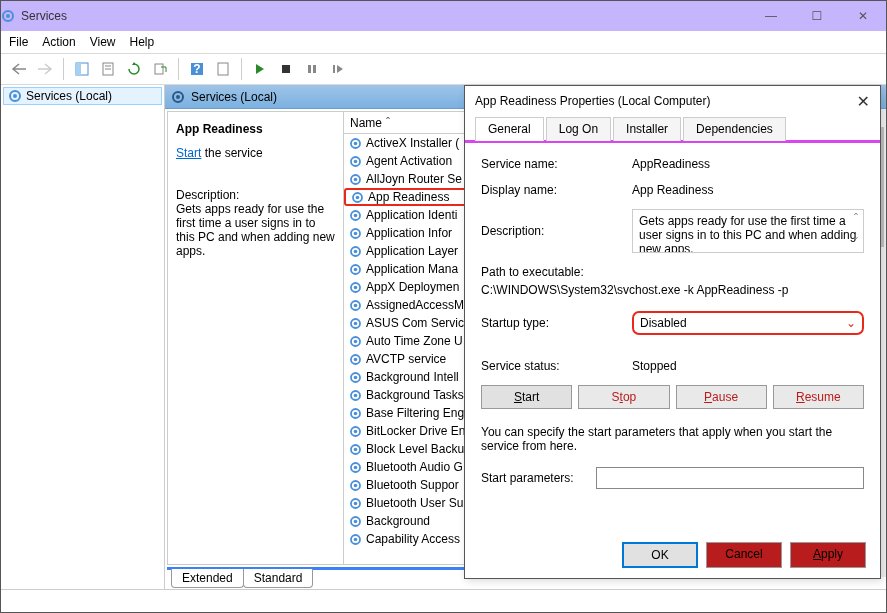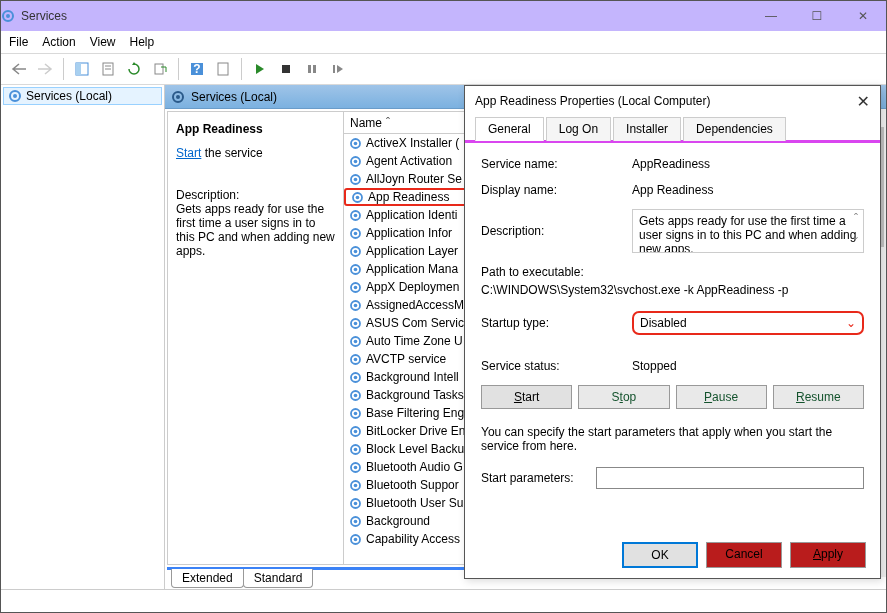--- a/index.html
+++ b/index.html
@@ -41,21 +41,21 @@
 .dialog .dtab { padding: 4px 12px; border: 1px solid #ccc; border-bottom: none; margin-right: 2px; background: #f5f5f5; position: relative; top: 1px; }
 .dialog .dtab.active { background: #fff; border-bottom: 1px solid #fff; }
 .dialog .body { padding: 14px 16px; }
 .dialog .row { display: flex; margin-bottom: 12px; align-items: center; }
 .dialog .lbl { width: 115px; }
 .dialog .val { flex: 1; margin-left: 36px; }
 .dialog .descbox { border: 1px solid #ccc; padding: 4px 6px; height: 44px; overflow: hidden; position: relative; }
 .dialog .descbox .scrollhint { position: absolute; right: 2px; top: 2px; bottom: 2px; width: 10px; display: flex; flex-direction: column; justify-content: space-between; color: #888; font-size: 9px; align-items: center; }
 .dialog .select { border: 2px solid #e8291a; border-radius: 7px; padding: 3px 6px; display: flex; justify-content: space-between; align-items: center; background: #fff; }
 .dialog .btnrow { display: flex; gap: 6px; margin: 8px 0 16px 0; }
-.dialog .btn { flex: 1; border: 1px solid #999; background: #e9e9e9; padding: 4px 0; text-align: center; color: #14532d; }
+.dialog .btn { flex: 1; border: 1px solid #999; background: #e9e9e9; padding: 4px 0; text-align: center; color: #b91c1c; }
 .dialog .btn.enabled { color: #000; background: #e1e1e1; }
 .dialog .input { border: 1px solid #888; height: 22px; flex: 1; }
 .dialog .footer { position: absolute; bottom: 10px; right: 14px; display: flex; gap: 8px; }
 .dialog .fbtn { width: 76px; padding: 4px 0; text-align: center; border: 1px solid #999; background: #b91c1c; }
 .dialog .fbtn.primary { border: 2px solid #0078d7; background: #e1e1e1; }
 .scrollbar { position: absolute; top: 108px; right: 0; width: 17px; height: 468px; background: #f0f0f0; border-left: 1px solid #ddd; }
 .scrollbar .thumb { position: absolute; top: 18px; left: 2px; right: 2px; height: 120px; background: #c2c2c2; }
 .scrollbar .arrow { position: absolute; left: 0; right: 0; height: 17px; display: flex; align-items: center; justify-content: center; color: #666; font-size: 9px; }
 .scrollbar .arrow.up { top: 0; }
 .scrollbar .arrow.down { bottom: 0; }

